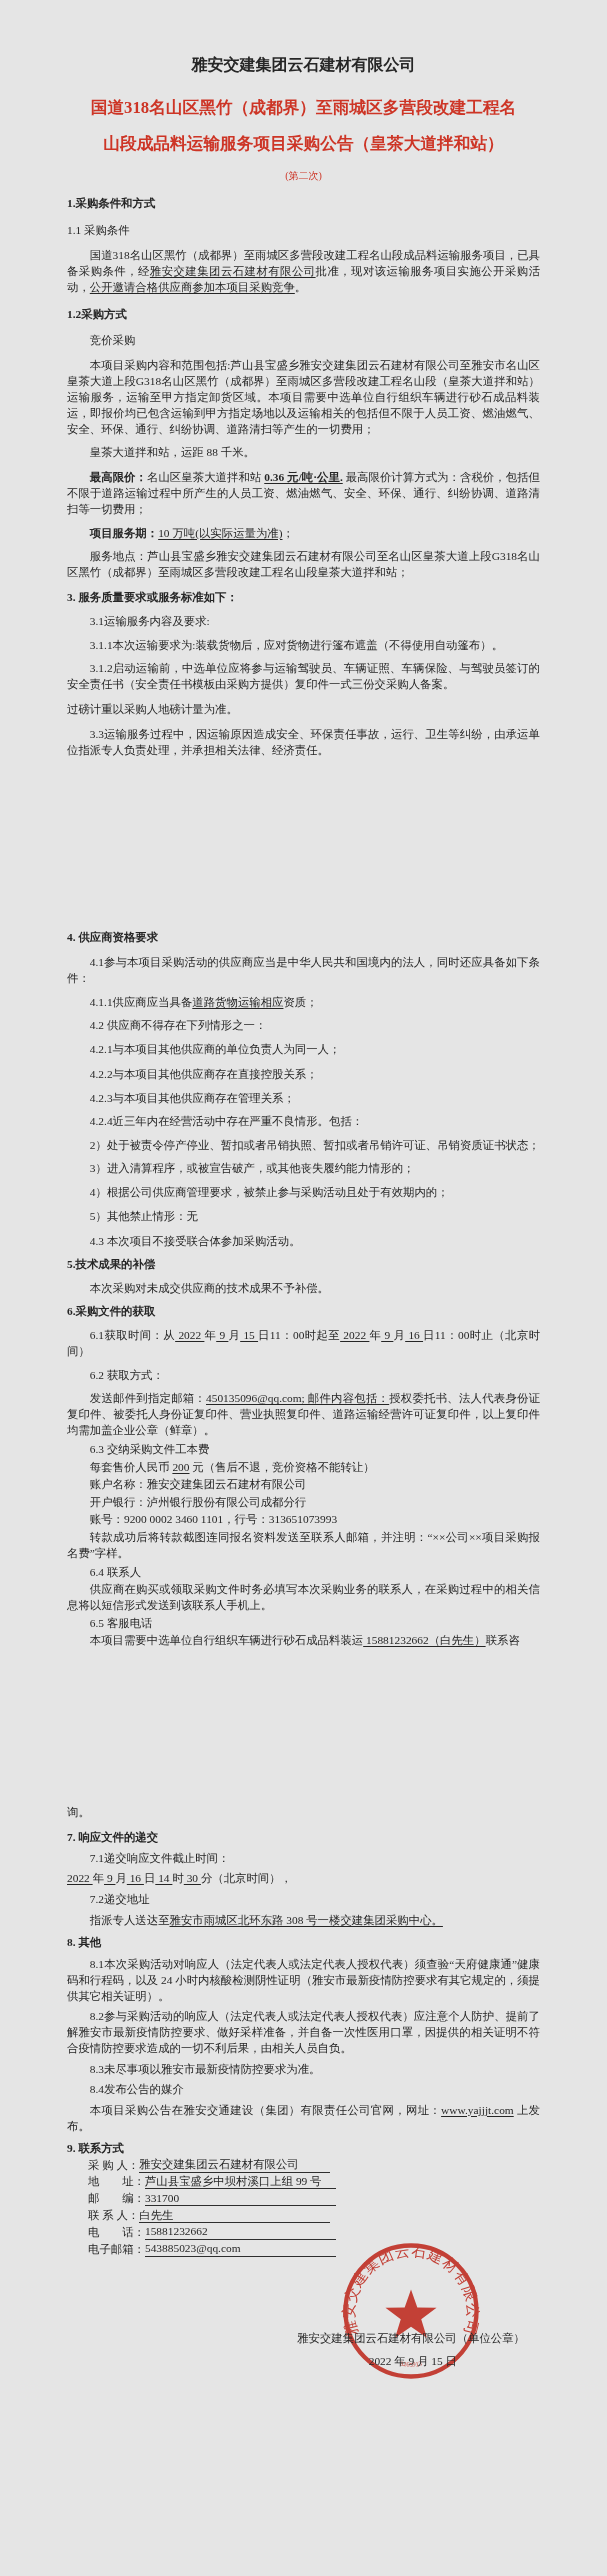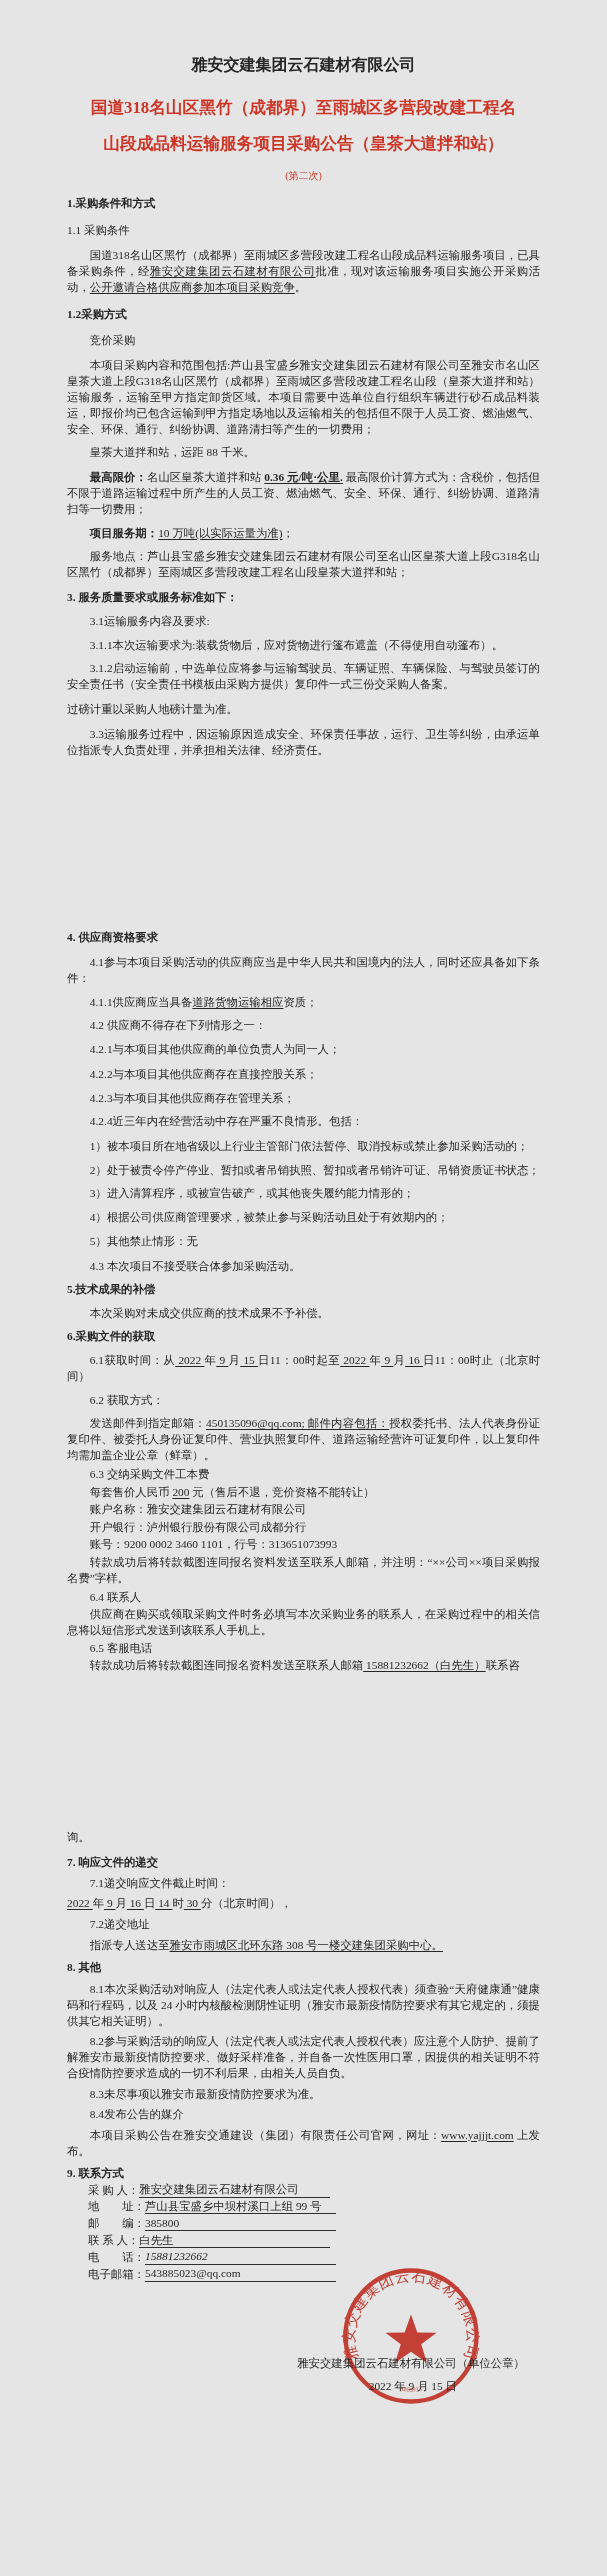--- a/index.html
+++ b/index.html
@@ -78,60 +78,59 @@
       <p class="para ni" style="margin-top: 9px;"><span class="">过磅计重以采购人地磅计量为准。</span></p>
       <p class="para ind" style="margin-top: 9px;"><span class="">3.3运输服务过程中，因运输原因造成安全、环保责任事故，运行、卫生等纠纷，由承运单位指派专人负责处理，并承担相关法律、经济责任。</span></p>
       <p class="para h" style="margin-top: 171px;"><span class="b">4.  供应商资格要求</span></p>
       <p class="para ind" style="margin-top: 9px;"><span class="">4.1参与本项目采购活动的供应商应当是中华人民共和国境内的法人，同时还应具备如下条件：</span></p>
       <p class="para ind" style="margin-top: 7.6px;"><span class="">4.1.1供应商应当具备</span><span class="u">道路货物运输相应</span><span class="">资质；</span></p>
       <p class="para ind" style="margin-top: 7.6px;"><span class="">4.2 供应商不得存在下列情形之一：</span></p>
       <p class="para ind" style="margin-top: 7.6px;"><span class="">4.2.1与本项目其他供应商的单位负责人为同一人；</span></p>
       <p class="para ind" style="margin-top: 9px;"><span class="">4.2.2与本项目其他供应商存在直接控股关系；</span></p>
       <p class="para ind" style="margin-top: 7.6px;"><span class="">4.2.3与本项目其他供应商存在管理关系；</span></p>
       <p class="para ind" style="margin-top: 7.6px;"><span class="">4.2.4近三年内在经营活动中存在严重不良情形。包括：</span></p>
-      <p class="para ind" style="margin-top: 9px;"><span class="">1）被本项目所在地省级以上行业主管部门依法暂停、取消投标或禁止参加采购活动的；</span></p>
       <p class="para ind" style="margin-top: 7.6px;"><span class="">2）处于被责令停产停业、暂扣或者吊销执照、暂扣或者吊销许可证、吊销资质证书状态；</span></p>
       <p class="para ind" style="margin-top: 7.6px;"><span class="">3）进入清算程序，或被宣告破产，或其他丧失履约能力情形的；</span></p>
       <p class="para ind" style="margin-top: 7.6px;"><span class="">4）根据公司供应商管理要求，被禁止参与采购活动且处于有效期内的；</span></p>
       <p class="para ind" style="margin-top: 7.6px;"><span class="">5）其他禁止情形：无</span></p>
       <p class="para ind" style="margin-top: 9px;"><span class="">4.3 本次项目不接受联合体参加采购活动。</span></p>
       <p class="para h" style="margin-top: 7.6px;"><span class="b">5.技术成果的补偿</span></p>
       <p class="para ind" style="margin-top: 7.6px;"><span class="">本次采购对未成交供应商的技术成果不予补偿。</span></p>
       <p class="para h" style="margin-top: 7.6px;"><span class="b">6.采购文件的获取</span></p>
       <p class="para ind" style="margin-top: 7.6px;"><span class="">6.1获取时间：从</span><span class="u"> 2022 </span><span class="">年</span><span class="u"> 9 </span><span class="">月</span><span class="u"> 15 </span><span class="">日11：00时起至</span><span class="u"> 2022 </span><span class="">年</span><span class="u"> 9 </span><span class="">月</span><span class="u"> 16 </span><span class="">日11：00时止（北京时间）</span></p>
       <p class="para ind" style="margin-top: 7.6px;"><span class="">6.2 获取方式：</span></p>
       <p class="para ind" style="margin-top: 7.6px;"><span class="">发送邮件到指定邮箱：</span><span class="u">450135096@qq.com; 邮件内容包括：</span><span class="">授权委托书、法人代表身份证复印件、被委托人身份证复印件、营业执照复印件、道路运输经营许可证复印件，以上复印件均需加盖企业公章（鲜章）。</span></p>
       <p class="para ind" style="margin-top: 3px;"><span class="">6.3 交纳采购文件工本费</span></p>
       <p class="para ind" style="margin-top: 1.5px;"><span class="">每套售价人民币 </span><span class="u">200</span><span class=""> 元（售后不退，竞价资格不能转让）</span></p>
       <p class="para ind" style="margin-top: 1.5px;"><span class="">账户名称：雅安交建集团云石建材有限公司</span></p>
       <p class="para ind" style="margin-top: 1.5px;"><span class="">开户银行：泸州银行股份有限公司成都分行</span></p>
       <p class="para ind" style="margin-top: 1.5px;"><span class="">账号：9200 0002 3460 1101，行号：313651073993</span></p>
       <p class="para ind" style="margin-top: 1.5px;"><span class="">转款成功后将转款截图连同报名资料发送至联系人邮箱，并注明：“××公司××项目采购报名费”字样。</span></p>
       <p class="para ind" style="margin-top: 3px;"><span class="">6.4 联系人</span></p>
       <p class="para ind" style="margin-top: 1.5px;"><span class="">供应商在购买或领取采购文件时务必填写本次采购业务的联系人，在采购过程中的相关信息将以短信形式发送到该联系人手机上。</span></p>
       <p class="para ind" style="margin-top: 1.5px;"><span class="">6.5 客服电话</span></p>
-      <p class="para ind" style="margin-top: 1.5px;"><span class="">转款成功后将转款截图连同报名资料发送至联系人邮箱</span><span class="u"> 15881232662（白先生）</span><span class="">联系咨</span></p>
+      <p class="para ind" style="margin-top: 1.5px;"><span class="">本项目需要中选单位自行组织车辆进行砂石成品料装运</span><span class="u"> 15881232662（白先生）</span><span class="">联系咨</span></p>
       <p class="para ni" style="margin-top: 156px;"><span class="">询。</span></p>
       <p class="para h" style="margin-top: 9px;"><span class="b">7.  响应文件的递交</span></p>
       <p class="para ind" style="margin-top: 4.6px;"><span class="">7.1递交响应文件截止时间：</span></p>
       <p class="para ni" style="margin-top: 4.6px;"><span class="u"> 2022 </span><span class="">年</span><span class="u"> 9 </span><span class="">月</span><span class="u"> 16 </span><span class="">日</span><span class="u"> 14 </span><span class="">时</span><span class="u"> 30 </span><span class="">分（北京时间），</span></p>
       <p class="para ind" style="margin-top: 4.6px;"><span class="">7.2递交地址</span></p>
       <p class="para ind" style="margin-top: 4.6px;"><span class="">指派专人送达至</span><span class="u">雅安市雨城区北环东路 308 号一楼交建集团采购中心。</span></p>
       <p class="para h" style="margin-top: 6px;"><span class="b">8.  其他</span></p>
       <p class="para ind" style="margin-top: 6px;"><span class="">8.1本次采购活动对响应人（法定代表人或法定代表人授权代表）须查验“天府健康通”健康码和行程码，以及 24 小时内核酸检测阴性证明（雅安市最新疫情防控要求有其它规定的，须提供其它相关证明）。</span></p>
       <p class="para ind" style="margin-top: 4.6px;"><span class="">8.2参与采购活动的响应人（法定代表人或法定代表人授权代表）应注意个人防护、提前了解雅安市最新疫情防控要求、做好采样准备，并自备一次性医用口罩，因提供的相关证明不符合疫情防控要求造成的一切不利后果，由相关人员自负。</span></p>
       <p class="para ind" style="margin-top: 4.6px;"><span class="">8.3未尽事项以雅安市最新疫情防控要求为准。</span></p>
       <p class="para ind" style="margin-top: 4.6px;"><span class="">8.4发布公告的媒介</span></p>
       <p class="para ind" style="margin-top: 4.6px;"><span class="">本项目采购公告在雅安交通建设（集团）有限责任公司官网，网址：</span><span class="u">www.yajjjt.com</span><span class=""> 上发布。</span></p>
       <p class="para h" style="margin-top: 6px;"><span class="b">9.  联系方式</span></p>
       <p class="para contact" style="margin-top: 0.8px;"><span class="">采 购 人：</span><span class="u uw" style="min-width: 191px;">雅安交建集团云石建材有限公司</span></p>
       <p class="para contact" style="margin-top: 0.8px;"><span class="">地　　址：</span><span class="u uw" style="min-width: 191px;">芦山县宝盛乡中坝村溪口上组 99 号</span></p>
-      <p class="para contact" style="margin-top: 0.8px;"><span class="">邮　　编：</span><span class="u uw" style="min-width: 191px;">385800</span></p>
+      <p class="para contact" style="margin-top: 0.8px;"><span class="">邮　　编：</span><span class="u uw" style="min-width: 191px;">331700</span></p>
       <p class="para contact" style="margin-top: 0.8px;"><span class="">联 系 人：</span><span class="u uw" style="min-width: 191px;">白先生</span></p>
-      <p class="para contact" style="margin-top: 0.8px;"><span class="">电　　话：</span><span class="u uw" style="min-width: 191px; font-style: italic;">15881232662</span></p>
+      <p class="para contact" style="margin-top: 0.8px;"><span class="">电　　话：</span><span class="u uw" style="min-width: 191px;">15881232662</span></p>
       <p class="para contact" style="margin-top: 0.8px;"><span class="">电子邮箱：</span><span class="u uw" style="min-width: 191px;">543885023@qq.com</span></p>
     </div>
 
   <div class="sig-block">
     <svg class="stamp" width="144" height="144" viewBox="0 0 200 200">
       <circle class="ring" cx="100" cy="100" r="91" stroke-width="6"></circle>
       <polygon class="redfill" points="100,70 108.8,95.2 135.5,95.6 114.2,111.6 122.1,137.1 100,121.8 77.9,137.1 85.8,111.6 64.5,95.6 91.2,95.2"></polygon>
       <defs>
         <path id="arcTop" d="M 27,133 A 79,79 0 1 1 173,133"></path>
         <path id="arcBot" d="M 54,162 A 77,77 0 0 0 146,162"></path>

